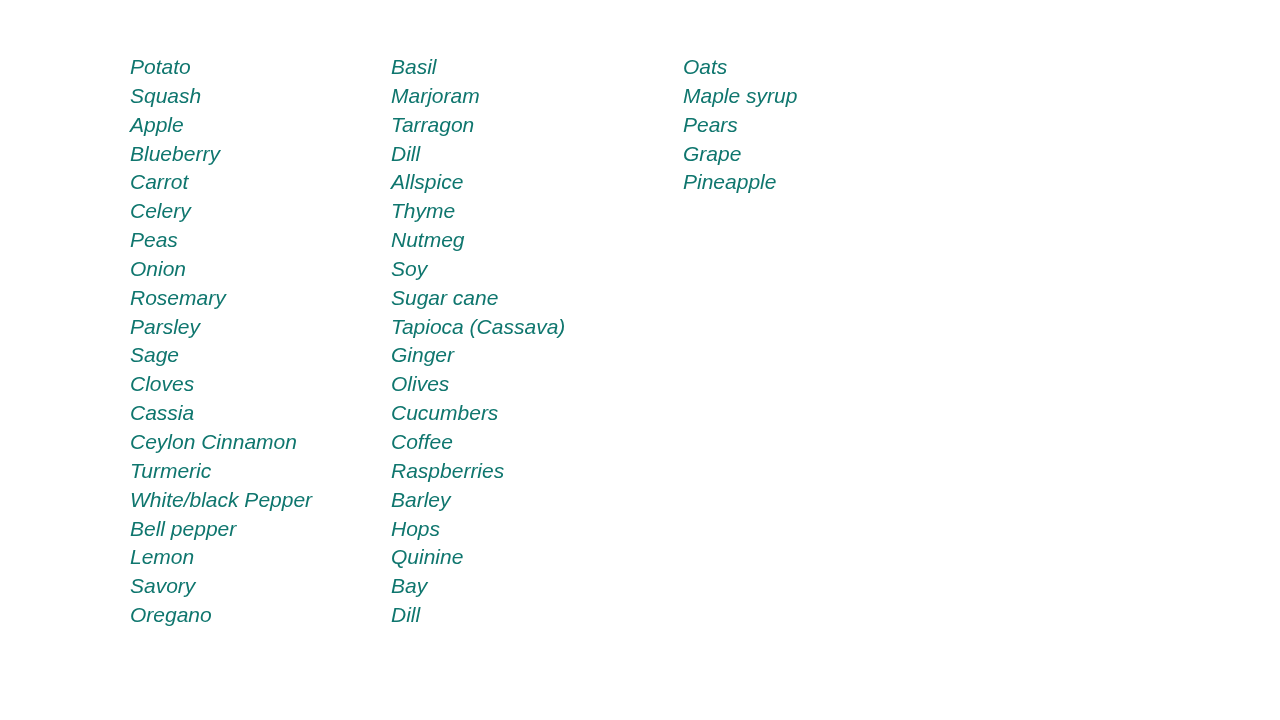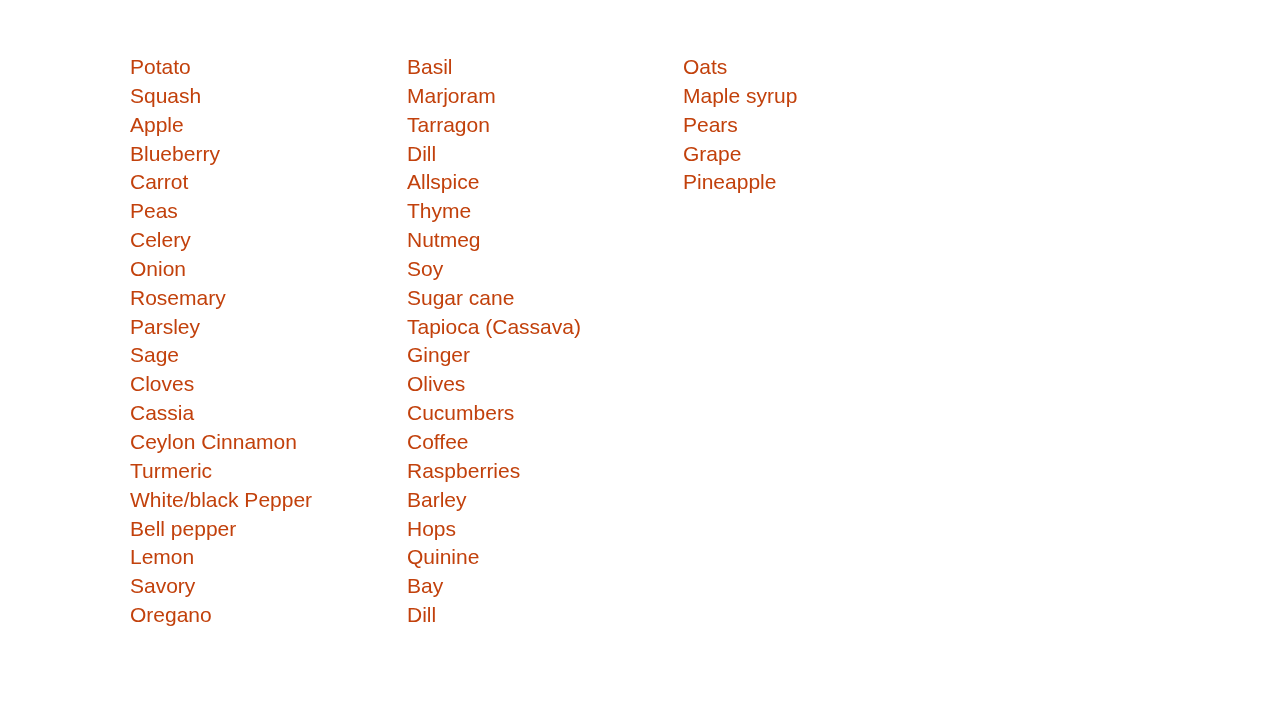--- a/index.html
+++ b/index.html
@@ -21,41 +21,42 @@
     width: 1280px;
     height: 720px;
     background: #ffffff;
   }
   .column {
     position: absolute;
     top: 53px;
     white-space: nowrap;
   }
   .column-1 { left: 130px; }
-  .column-2 { left: 407px; }
+  .column-2 { left: 391px; }
   .column-3 { left: 683px; }
   .list-item {
     font-size: 21px;
     line-height: 28.85px;
-    color: #c2410c;
+    color: #0f766e;
     letter-spacing: 0;
+    font-style: italic;
   }
 </style>
 </head>
 <body>
 
 <div class="slide">
   <div class="column column-1">
       <div class="list-item">Potato</div>
       <div class="list-item">Squash</div>
       <div class="list-item">Apple</div>
       <div class="list-item">Blueberry</div>
       <div class="list-item">Carrot</div>
+      <div class="list-item">Celery</div>
       <div class="list-item">Peas</div>
-      <div class="list-item">Celery</div>
       <div class="list-item">Onion</div>
       <div class="list-item">Rosemary</div>
       <div class="list-item">Parsley</div>
       <div class="list-item">Sage</div>
       <div class="list-item">Cloves</div>
       <div class="list-item">Cassia</div>
       <div class="list-item">Ceylon Cinnamon</div>
       <div class="list-item">Turmeric</div>
       <div class="list-item">White/black Pepper</div>
       <div class="list-item">Bell pepper</div>

